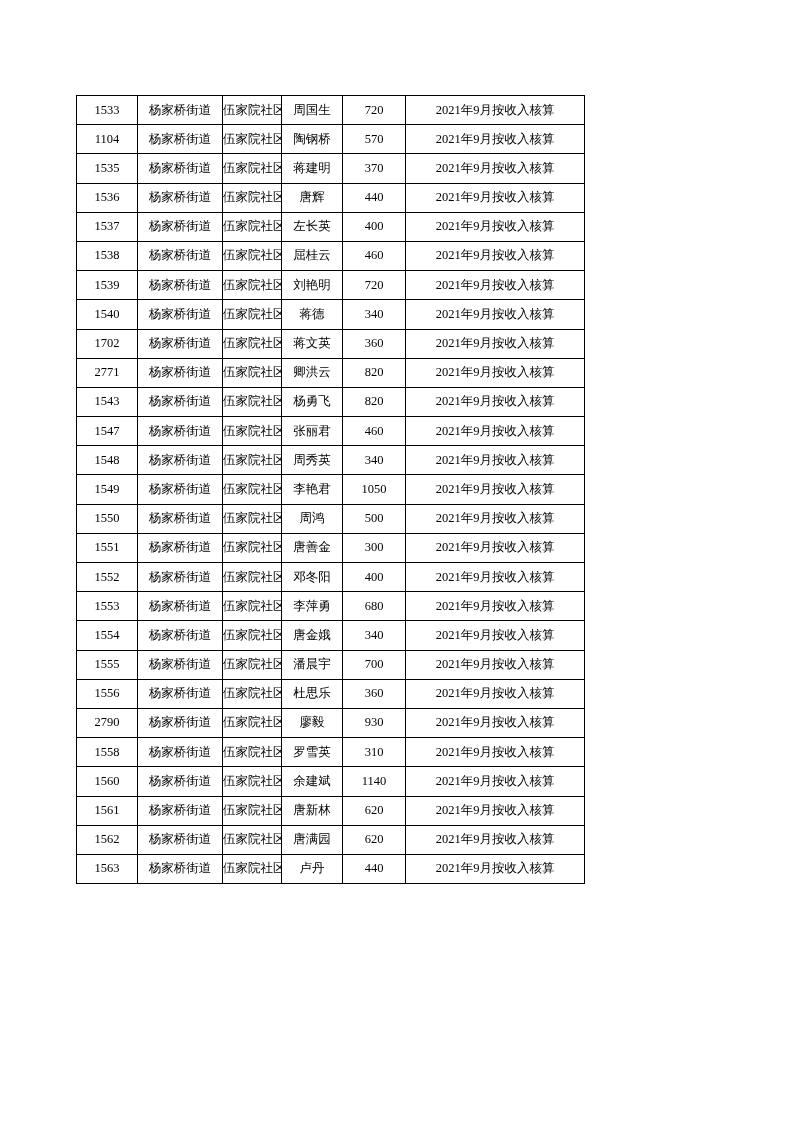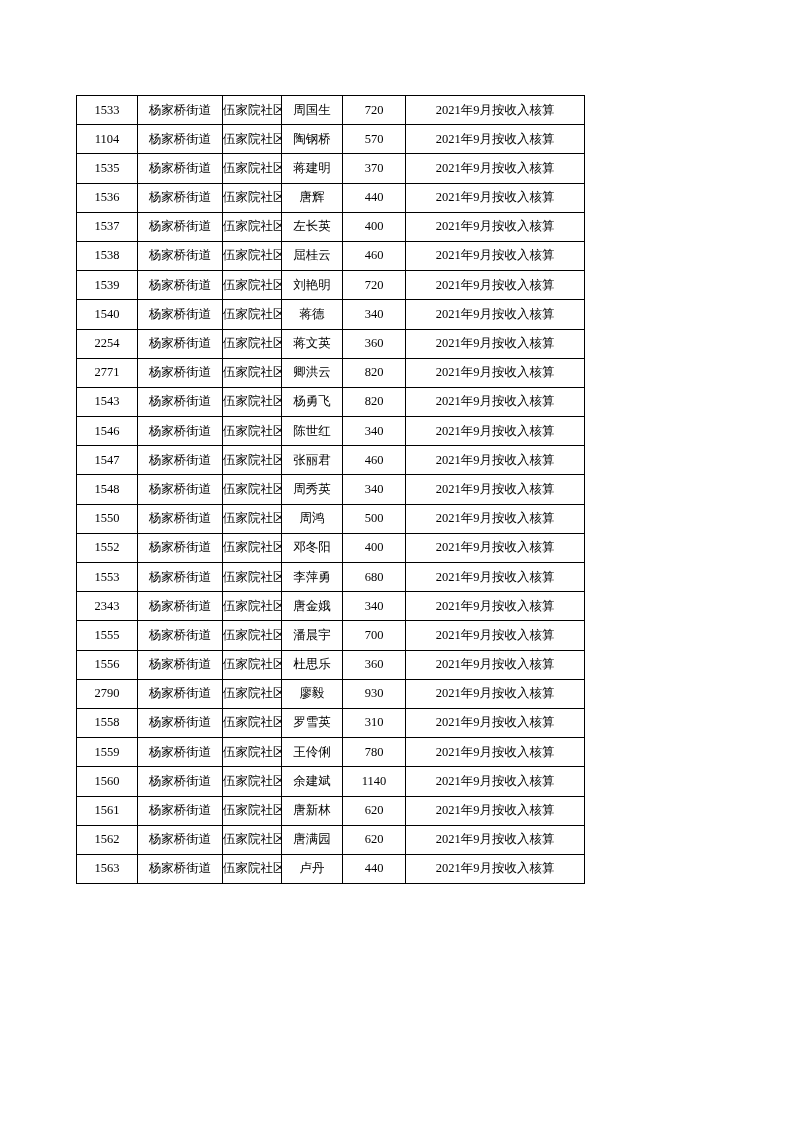--- a/index.html
+++ b/index.html
@@ -159,21 +159,21 @@
             <td class="cell-id">1540</td>
             <td class="cell-street">杨家桥街道</td>
             <td class="cell-comm">
               <span class="comm-inner">伍家院社区</span>
             </td>
             <td class="cell-name">蒋德</td>
             <td class="cell-amount">340</td>
             <td class="cell-note">2021年9月按收入核算</td>
           </tr>
           <tr>
-            <td class="cell-id">2254</td>
+            <td class="cell-id">1702</td>
             <td class="cell-street">杨家桥街道</td>
             <td class="cell-comm">
               <span class="comm-inner">伍家院社区</span>
             </td>
             <td class="cell-name">蒋文英</td>
             <td class="cell-amount">360</td>
             <td class="cell-note">2021年9月按收入核算</td>
           </tr>
           <tr>
             <td class="cell-id">2771</td>
@@ -189,81 +189,91 @@
             <td class="cell-id">1543</td>
             <td class="cell-street">杨家桥街道</td>
             <td class="cell-comm">
               <span class="comm-inner">伍家院社区</span>
             </td>
             <td class="cell-name">杨勇飞</td>
             <td class="cell-amount">820</td>
             <td class="cell-note">2021年9月按收入核算</td>
           </tr>
           <tr>
-            <td class="cell-id">1546</td>
-            <td class="cell-street">杨家桥街道</td>
-            <td class="cell-comm">
-              <span class="comm-inner">伍家院社区</span>
-            </td>
-            <td class="cell-name">陈世红</td>
-            <td class="cell-amount">340</td>
-            <td class="cell-note">2021年9月按收入核算</td>
-          </tr>
-          <tr>
             <td class="cell-id">1547</td>
             <td class="cell-street">杨家桥街道</td>
             <td class="cell-comm">
               <span class="comm-inner">伍家院社区</span>
             </td>
             <td class="cell-name">张丽君</td>
             <td class="cell-amount">460</td>
             <td class="cell-note">2021年9月按收入核算</td>
           </tr>
           <tr>
             <td class="cell-id">1548</td>
             <td class="cell-street">杨家桥街道</td>
             <td class="cell-comm">
               <span class="comm-inner">伍家院社区</span>
             </td>
             <td class="cell-name">周秀英</td>
             <td class="cell-amount">340</td>
             <td class="cell-note">2021年9月按收入核算</td>
           </tr>
           <tr>
+            <td class="cell-id">1549</td>
+            <td class="cell-street">杨家桥街道</td>
+            <td class="cell-comm">
+              <span class="comm-inner">伍家院社区</span>
+            </td>
+            <td class="cell-name">李艳君</td>
+            <td class="cell-amount">1050</td>
+            <td class="cell-note">2021年9月按收入核算</td>
+          </tr>
+          <tr>
             <td class="cell-id">1550</td>
             <td class="cell-street">杨家桥街道</td>
             <td class="cell-comm">
               <span class="comm-inner">伍家院社区</span>
             </td>
             <td class="cell-name">周鸿</td>
             <td class="cell-amount">500</td>
             <td class="cell-note">2021年9月按收入核算</td>
           </tr>
           <tr>
+            <td class="cell-id">1551</td>
+            <td class="cell-street">杨家桥街道</td>
+            <td class="cell-comm">
+              <span class="comm-inner">伍家院社区</span>
+            </td>
+            <td class="cell-name">唐善金</td>
+            <td class="cell-amount">300</td>
+            <td class="cell-note">2021年9月按收入核算</td>
+          </tr>
+          <tr>
             <td class="cell-id">1552</td>
             <td class="cell-street">杨家桥街道</td>
             <td class="cell-comm">
               <span class="comm-inner">伍家院社区</span>
             </td>
             <td class="cell-name">邓冬阳</td>
             <td class="cell-amount">400</td>
             <td class="cell-note">2021年9月按收入核算</td>
           </tr>
           <tr>
             <td class="cell-id">1553</td>
             <td class="cell-street">杨家桥街道</td>
             <td class="cell-comm">
               <span class="comm-inner">伍家院社区</span>
             </td>
             <td class="cell-name">李萍勇</td>
             <td class="cell-amount">680</td>
             <td class="cell-note">2021年9月按收入核算</td>
           </tr>
           <tr>
-            <td class="cell-id">2343</td>
+            <td class="cell-id">1554</td>
             <td class="cell-street">杨家桥街道</td>
             <td class="cell-comm">
               <span class="comm-inner">伍家院社区</span>
             </td>
             <td class="cell-name">唐金娥</td>
             <td class="cell-amount">340</td>
             <td class="cell-note">2021年9月按收入核算</td>
           </tr>
           <tr>
             <td class="cell-id">1555</td>
@@ -296,30 +306,20 @@
             <td class="cell-note">2021年9月按收入核算</td>
           </tr>
           <tr>
             <td class="cell-id">1558</td>
             <td class="cell-street">杨家桥街道</td>
             <td class="cell-comm">
               <span class="comm-inner">伍家院社区</span>
             </td>
             <td class="cell-name">罗雪英</td>
             <td class="cell-amount">310</td>
-            <td class="cell-note">2021年9月按收入核算</td>
-          </tr>
-          <tr>
-            <td class="cell-id">1559</td>
-            <td class="cell-street">杨家桥街道</td>
-            <td class="cell-comm">
-              <span class="comm-inner">伍家院社区</span>
-            </td>
-            <td class="cell-name">王伶俐</td>
-            <td class="cell-amount">780</td>
             <td class="cell-note">2021年9月按收入核算</td>
           </tr>
           <tr>
             <td class="cell-id">1560</td>
             <td class="cell-street">杨家桥街道</td>
             <td class="cell-comm">
               <span class="comm-inner">伍家院社区</span>
             </td>
             <td class="cell-name">余建斌</td>
             <td class="cell-amount">1140</td>

